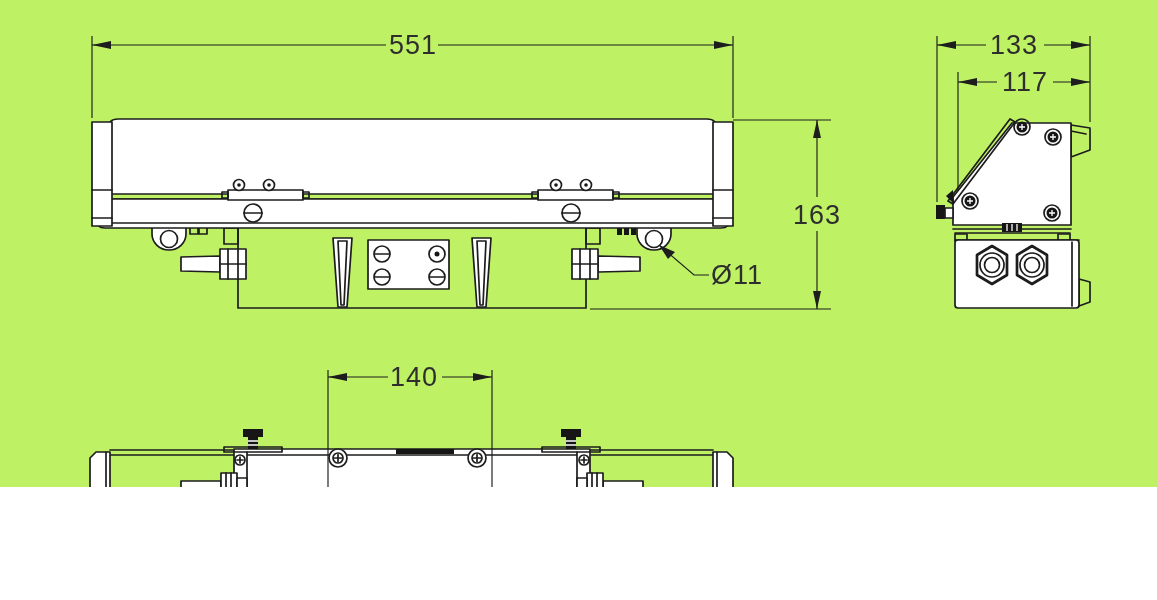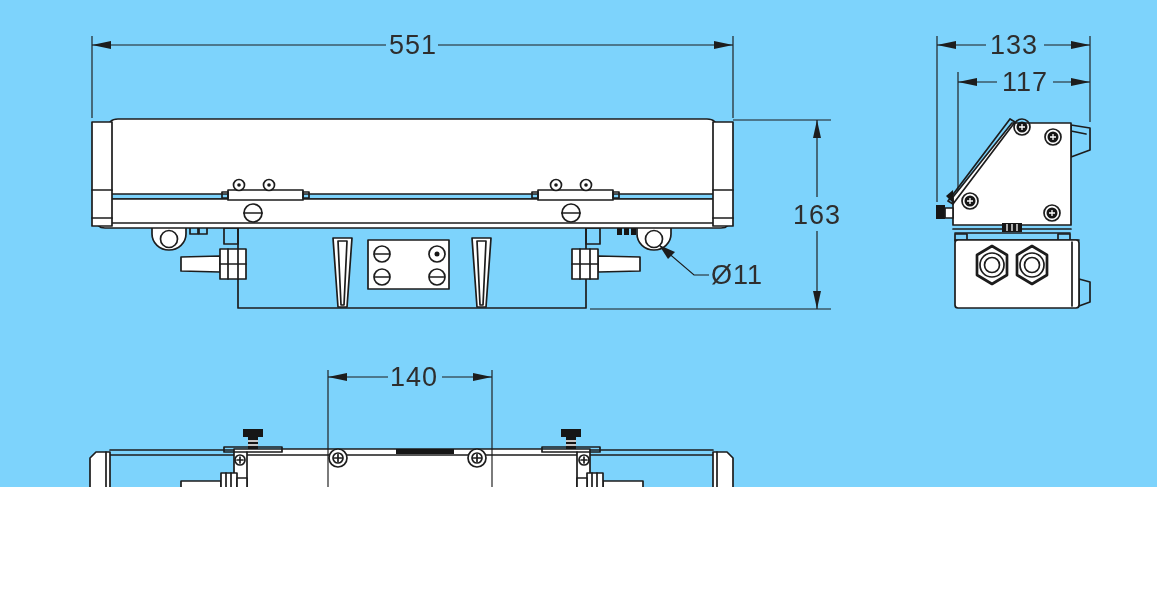--- a/index.html
+++ b/index.html
@@ -1,16 +1,16 @@
 <!DOCTYPE html>
 <html><head>
 <meta charset="utf-8">
 <style>
   html,body{margin:0;padding:0;background:#ffffff;}
-  .canvas{position:relative;width:1157px;height:487px;background:#7dd3fc;overflow:hidden;}
+  .canvas{position:relative;width:1157px;height:487px;background:#bef264;overflow:hidden;}
   svg{display:block;}
   text{font-family:"Liberation Sans","DejaVu Sans",sans-serif;fill:#2e2e2e;}
   .dimtxt{font-size:27px;letter-spacing:1px;}
   .obj{stroke:#1d1d1d;fill:none;stroke-width:1.7;stroke-linejoin:round;stroke-linecap:round;}
   .objw{stroke:#1d1d1d;fill:#ffffff;stroke-width:1.7;stroke-linejoin:round;}
   .thick{stroke:#1d1d1d;fill:#ffffff;stroke-width:2.7;stroke-linejoin:round;}
   .dim{stroke:#1d1d1d;fill:none;stroke-width:1.15;}
   .arr{fill:#1d1d1d;stroke:none;}
   .dark{fill:#161616;stroke:none;}
   .wln{stroke:#ffffff;stroke-width:1.3;fill:none;}

